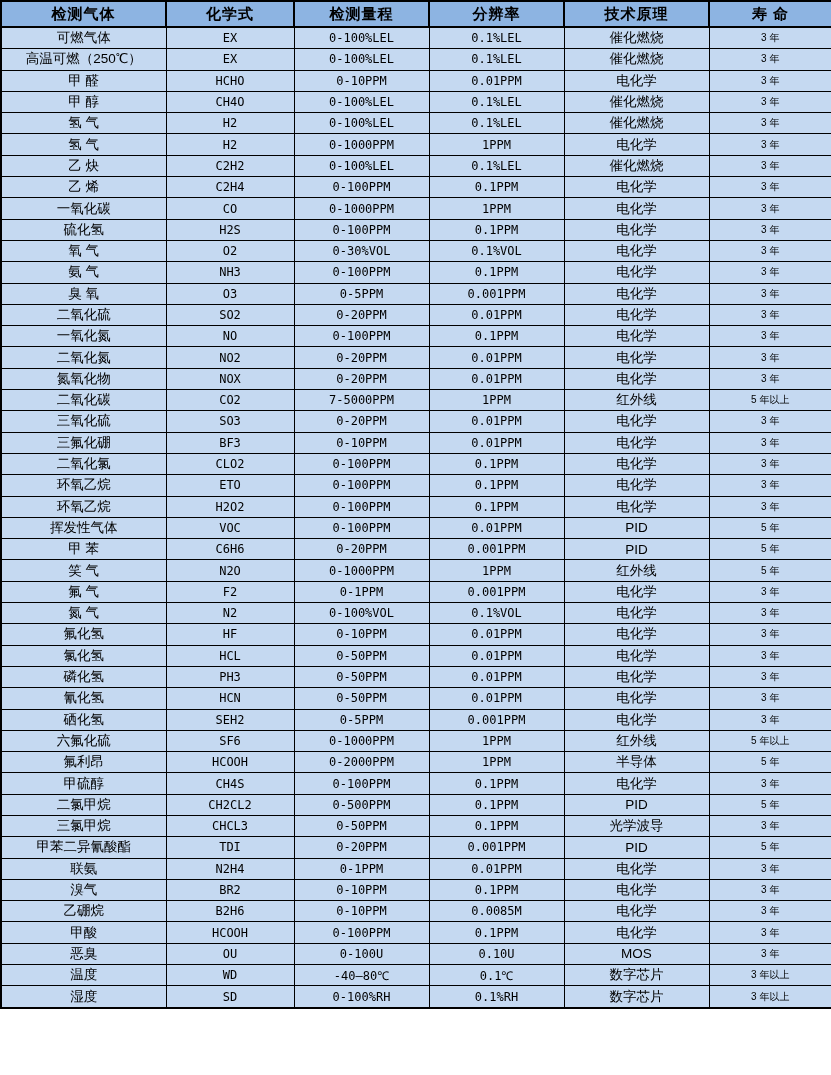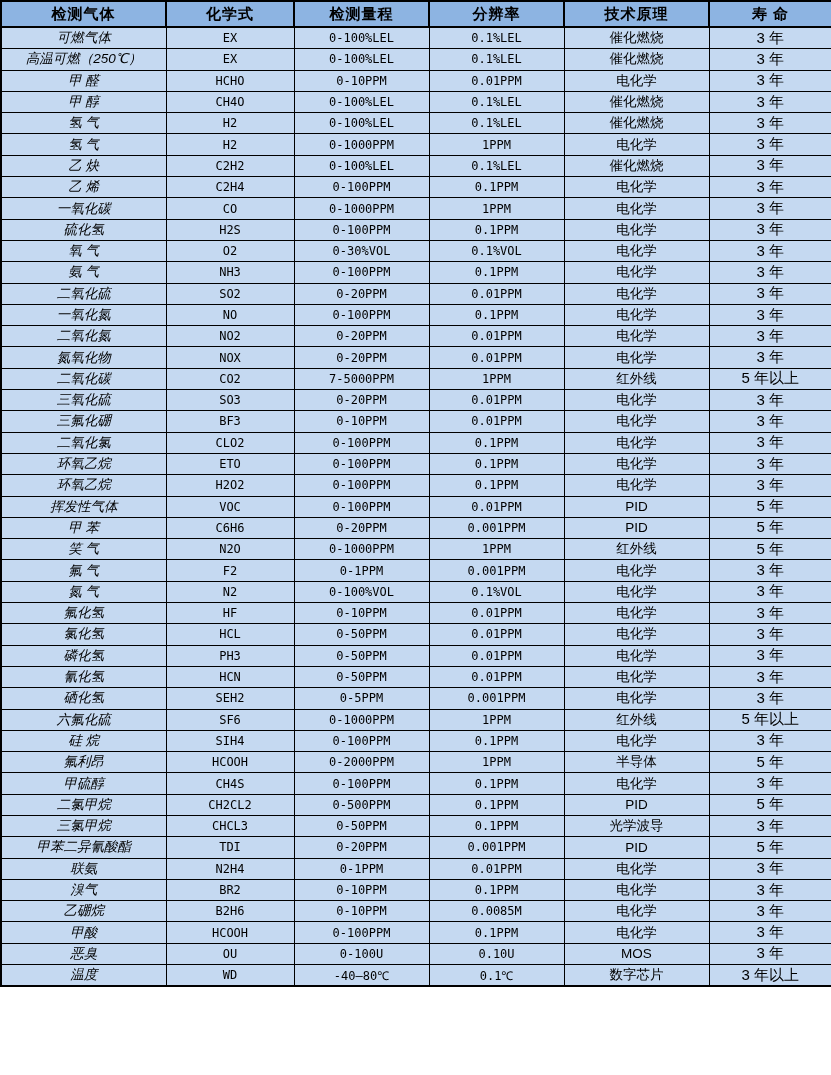--- a/index.html
+++ b/index.html
@@ -35,36 +35,36 @@
     border: 1px solid var(--border-color);
     height: 20.3px;
     text-align: center;
     vertical-align: middle;
     padding: 0;
     font-size: 13px;
     overflow: hidden;
     white-space: nowrap;
   }
   
-  #spec-table tr td:first-child { border-left-width: 2px; font-style: italic; }
+  #spec-table tr td:first-child { border-left-width: 2px; }
   #spec-table tr td:last-child { border-right-width: 2px; }
   #spec-table tr:last-child td { border-bottom-width: 2px; }
   
   #spec-table td:nth-child(2),
   #spec-table td:nth-child(3),
   #spec-table td:nth-child(4) {
     font-family: "DejaVu Sans Mono", monospace;
     font-size: 12px;
   }
   #spec-table td:nth-child(1),
   #spec-table td:nth-child(5) {
     font-size: 13.5px;
   }
   #spec-table td:nth-child(6) {
-    font-size: 15px;
+    font-size: 10px;
     margin-top: 10px;
   }
 </style>
 </head>
 <body>
 
 <table id="spec-table">
   <colgroup>
       <col style="width: 165px;">
       <col style="width: 128px;">
@@ -174,20 +174,28 @@
       </tr>
       <tr>
         <td>氨 气</td>
         <td>NH3</td>
         <td>0-100PPM</td>
         <td>0.1PPM</td>
         <td>电化学</td>
         <td>3 年</td>
       </tr>
       <tr>
+        <td>臭 氧</td>
+        <td>O3</td>
+        <td>0-5PPM</td>
+        <td>0.001PPM</td>
+        <td>电化学</td>
+        <td>3 年</td>
+      </tr>
+      <tr>
         <td>二氧化硫</td>
         <td>SO2</td>
         <td>0-20PPM</td>
         <td>0.01PPM</td>
         <td>电化学</td>
         <td>3 年</td>
       </tr>
       <tr>
         <td>一氧化氮</td>
         <td>NO</td>
@@ -340,28 +348,20 @@
         <td>电化学</td>
         <td>3 年</td>
       </tr>
       <tr>
         <td>六氟化硫</td>
         <td>SF6</td>
         <td>0-1000PPM</td>
         <td>1PPM</td>
         <td>红外线</td>
         <td>5 年以上</td>
-      </tr>
-      <tr>
-        <td>硅 烷</td>
-        <td>SIH4</td>
-        <td>0-100PPM</td>
-        <td>0.1PPM</td>
-        <td>电化学</td>
-        <td>3 年</td>
       </tr>
       <tr>
         <td>氟利昂</td>
         <td>HCOOH</td>
         <td>0-2000PPM</td>
         <td>1PPM</td>
         <td>半导体</td>
         <td>5 年</td>
       </tr>
       <tr>
@@ -437,14 +437,22 @@
         <td>3 年</td>
       </tr>
       <tr>
         <td>温度</td>
         <td>WD</td>
         <td>-40—80℃</td>
         <td>0.1℃</td>
         <td>数字芯片</td>
         <td>3 年以上</td>
       </tr>
+      <tr>
+        <td>湿度</td>
+        <td>SD</td>
+        <td>0-100%RH</td>
+        <td>0.1%RH</td>
+        <td>数字芯片</td>
+        <td>3 年以上</td>
+      </tr>
     </tbody>
 </table>
 
 </body></html>

